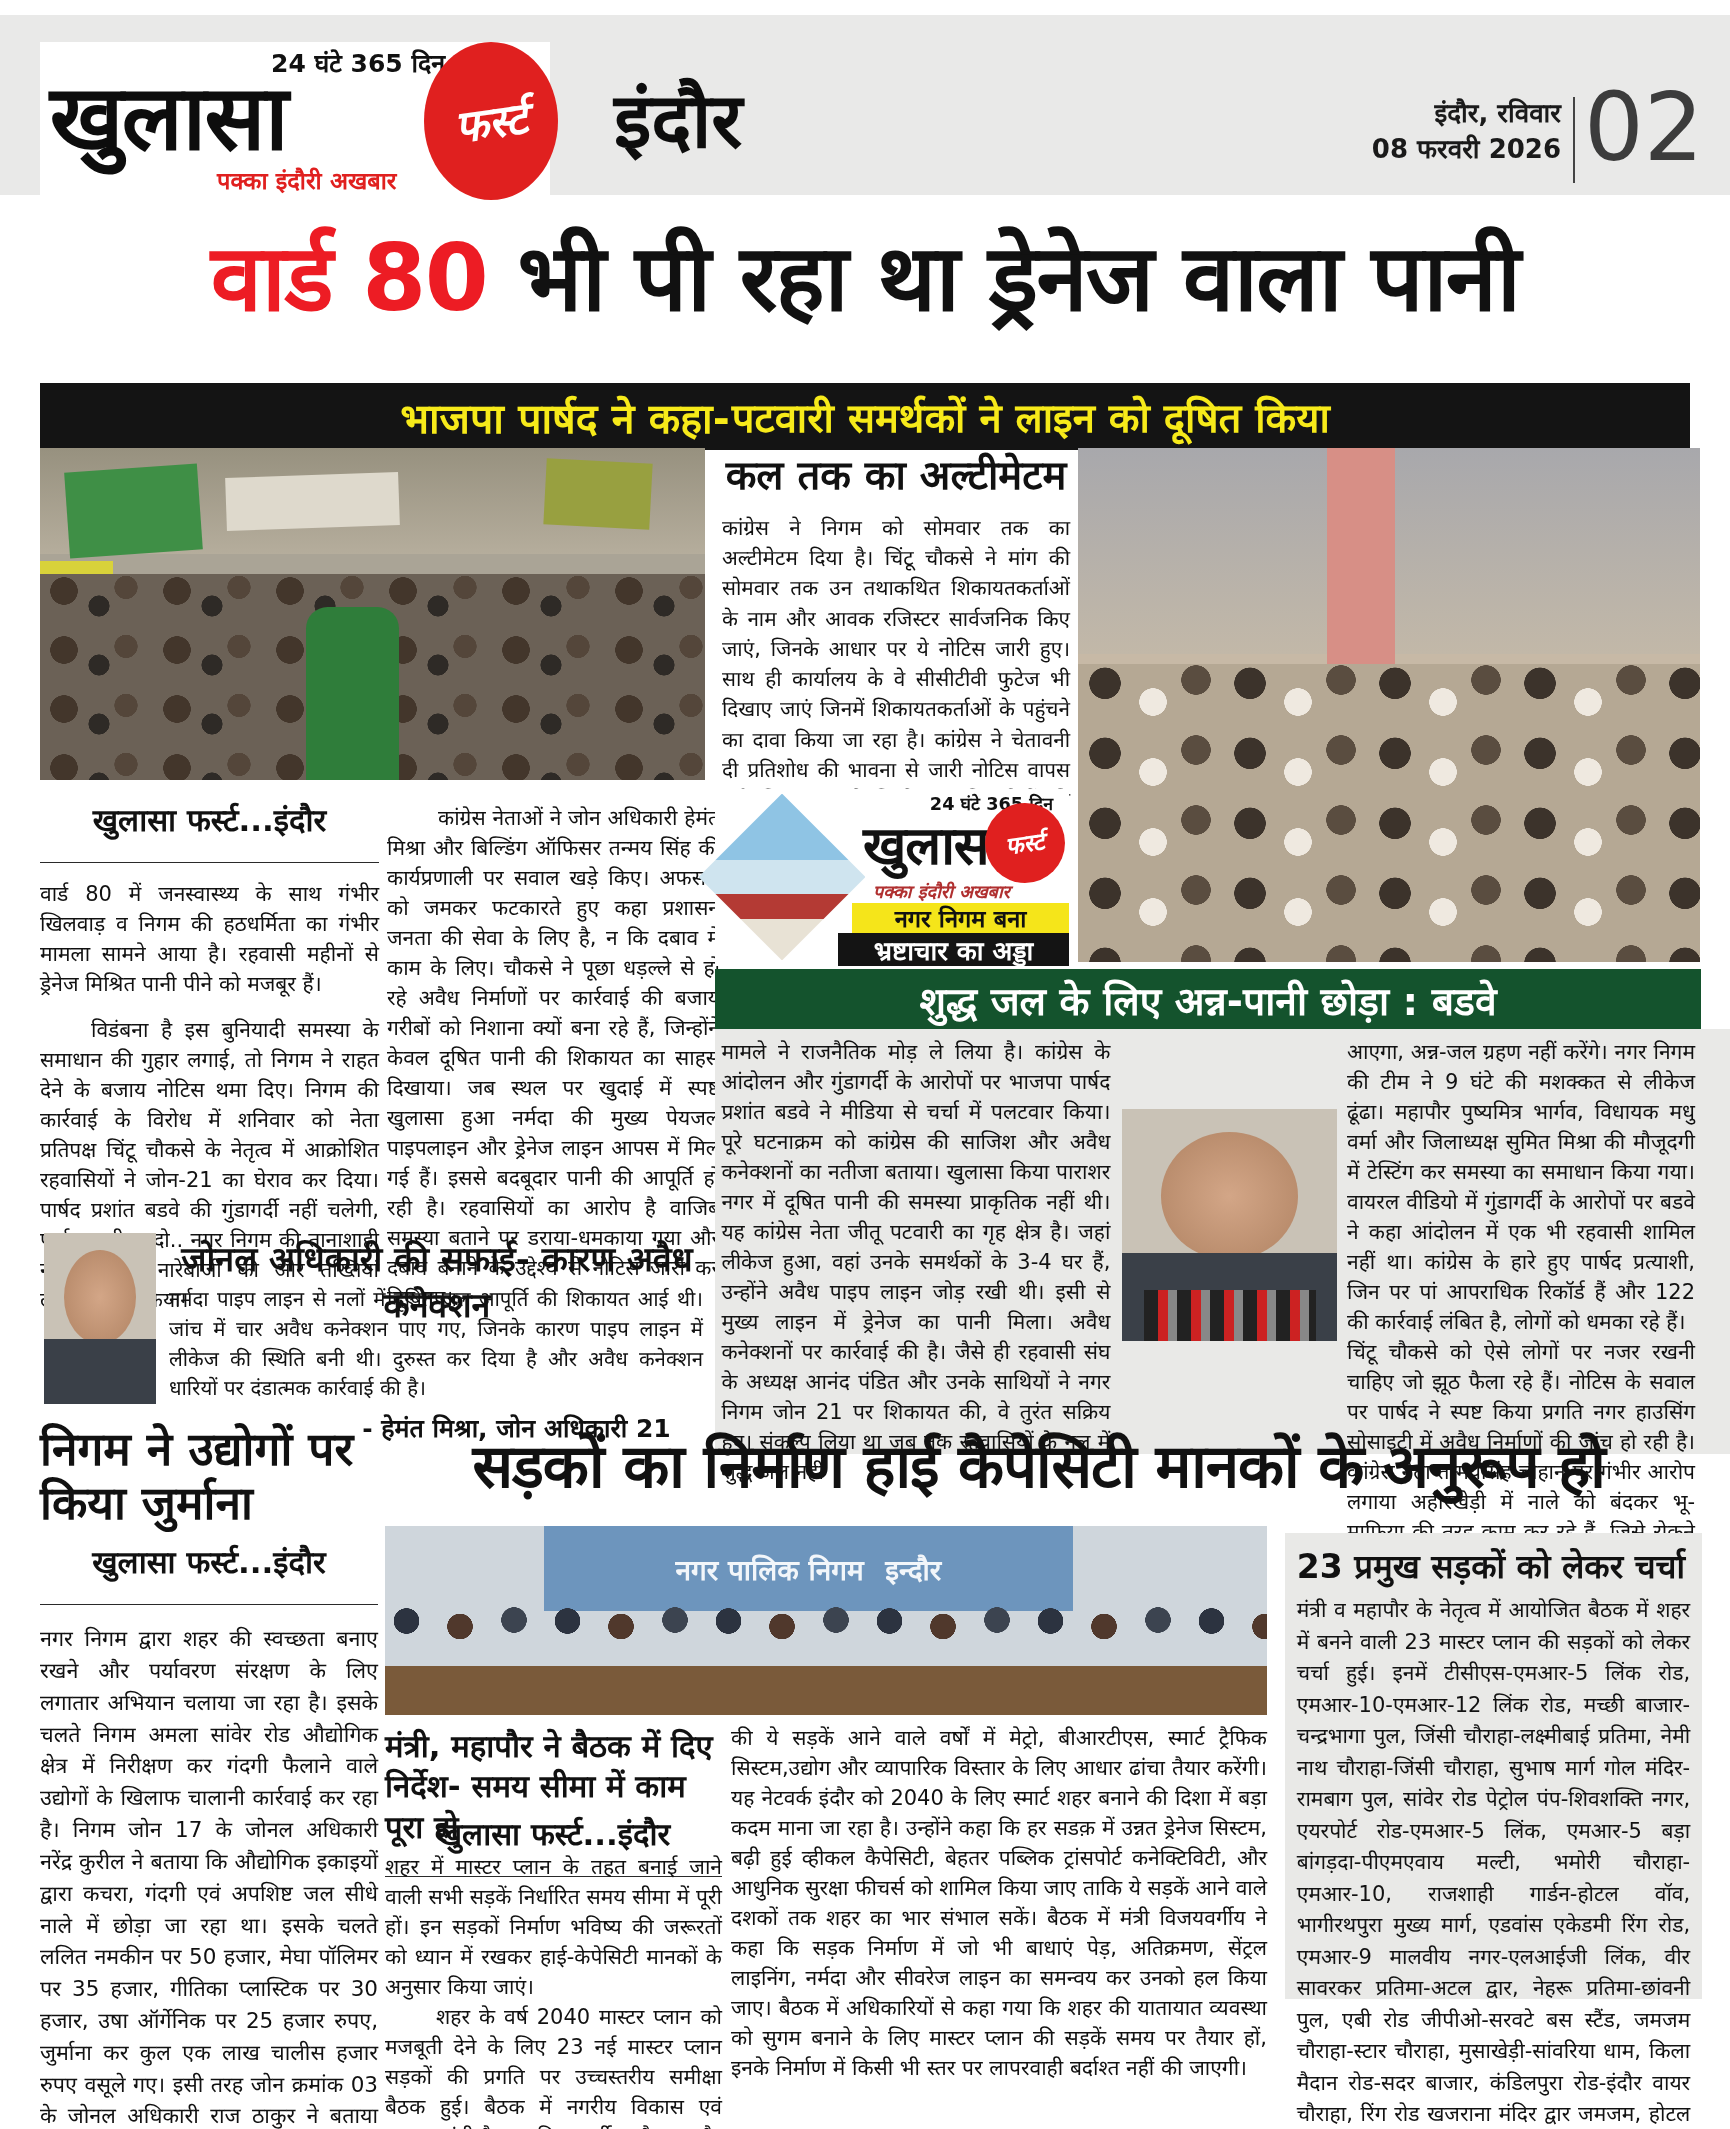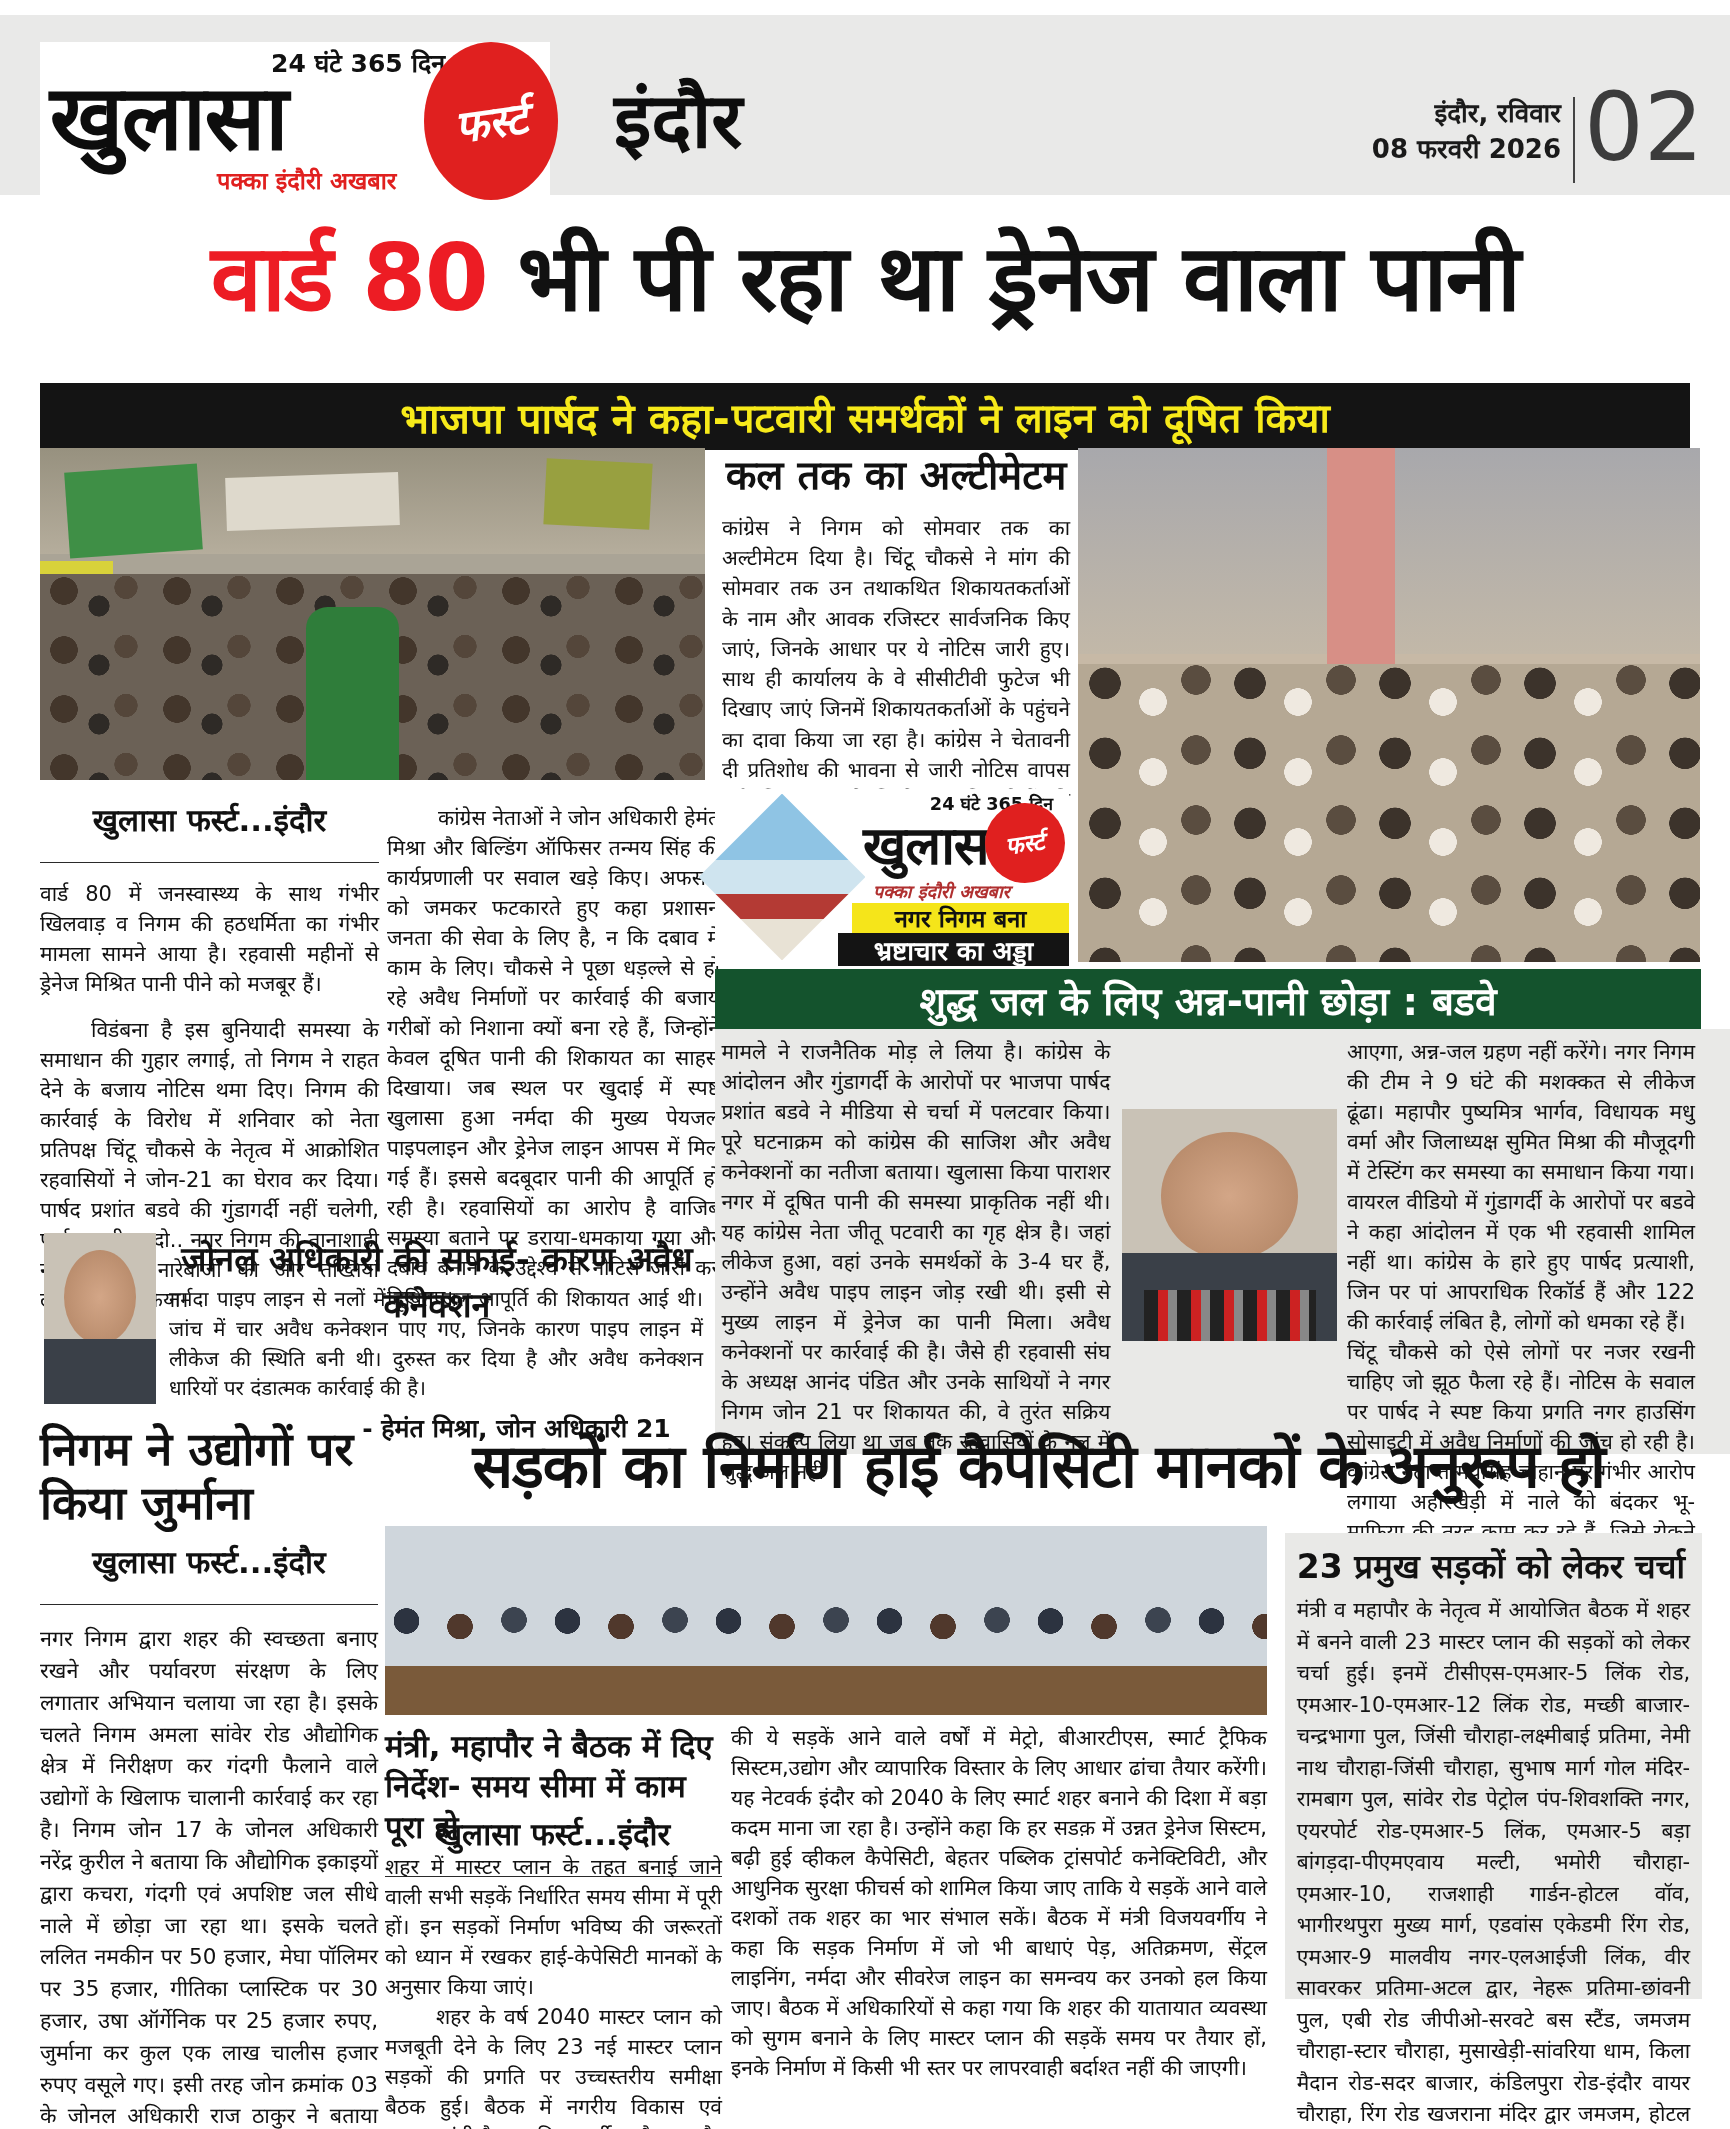--- a/index.html
+++ b/index.html
@@ -260,20 +260,24 @@
     </div>
     <div class="byline-wrap">
       <span class="byline">खुलासा फर्स्ट...इंदौर</span>
     </div>
     <div class="bodytext justify">नगर निगम द्वारा शहर की स्वच्छता बनाए रखने और पर्यावरण संरक्षण के लिए लगातार अभियान चलाया जा रहा है। इसके चलते निगम अमला सांवेर रोड औद्योगिक क्षेत्र में निरीक्षण कर गंदगी फैलाने वाले उद्योगों के खिलाफ चालानी कार्रवाई कर रहा है। निगम जोन 17 के जोनल अधिकारी नरेंद्र कुरील ने बताया कि औद्योगिक इकाइयों द्वारा कचरा, गंदगी एवं अपशिष्ट जल सीधे नाले में छोड़ा जा रहा था। इसके चलते ललित नमकीन पर 50 हजार, मेघा पॉलिमर पर 35 हजार, गीतिका प्लास्टिक पर 30 हजार, उषा ऑर्गेनिक पर 25 हजार रुपए, जुर्माना कर कुल एक लाख चालीस हजार रुपए वसूले गए। इसी तरह जोन क्रमांक 03 के जोनल अधिकारी राज ठाकुर ने बताया कि पोलो ग्राउंड इंडस्ट्रियल एरिया में निरीक्षण के दौरान सायनों फार्मा कंपनी पर 30 हजार, कोहिनूर इलास्टिक पर 10 हजार रुपए की चालानी कर 40 हजार रुपए वसूले गए।</div>
   </div>
 
   <div class="abs roads-headline">सड़कों का निर्माण हाई कैपेसिटी मानकों के अनुरूप हो</div>
 
   <div class="photo photo-meeting">
+    <div class="meet-backdrop">
+      <span>नगर पालिक निगम</span>
+      <span>इन्दौर</span>
+    </div>
     <div class="heads meet-people"></div>
     <div class="meet-table"></div>
   </div>
 
   <div class="abs roads-sub">मंत्री, महापौर ने बैठक में दिए निर्देश- समय सीमा में काम पूरा हो</div>
   <div class="abs roads-byline">
     <div class="byline-wrap">
       <span class="byline">खुलासा फर्स्ट...इंदौर</span>
     </div>
   </div>

